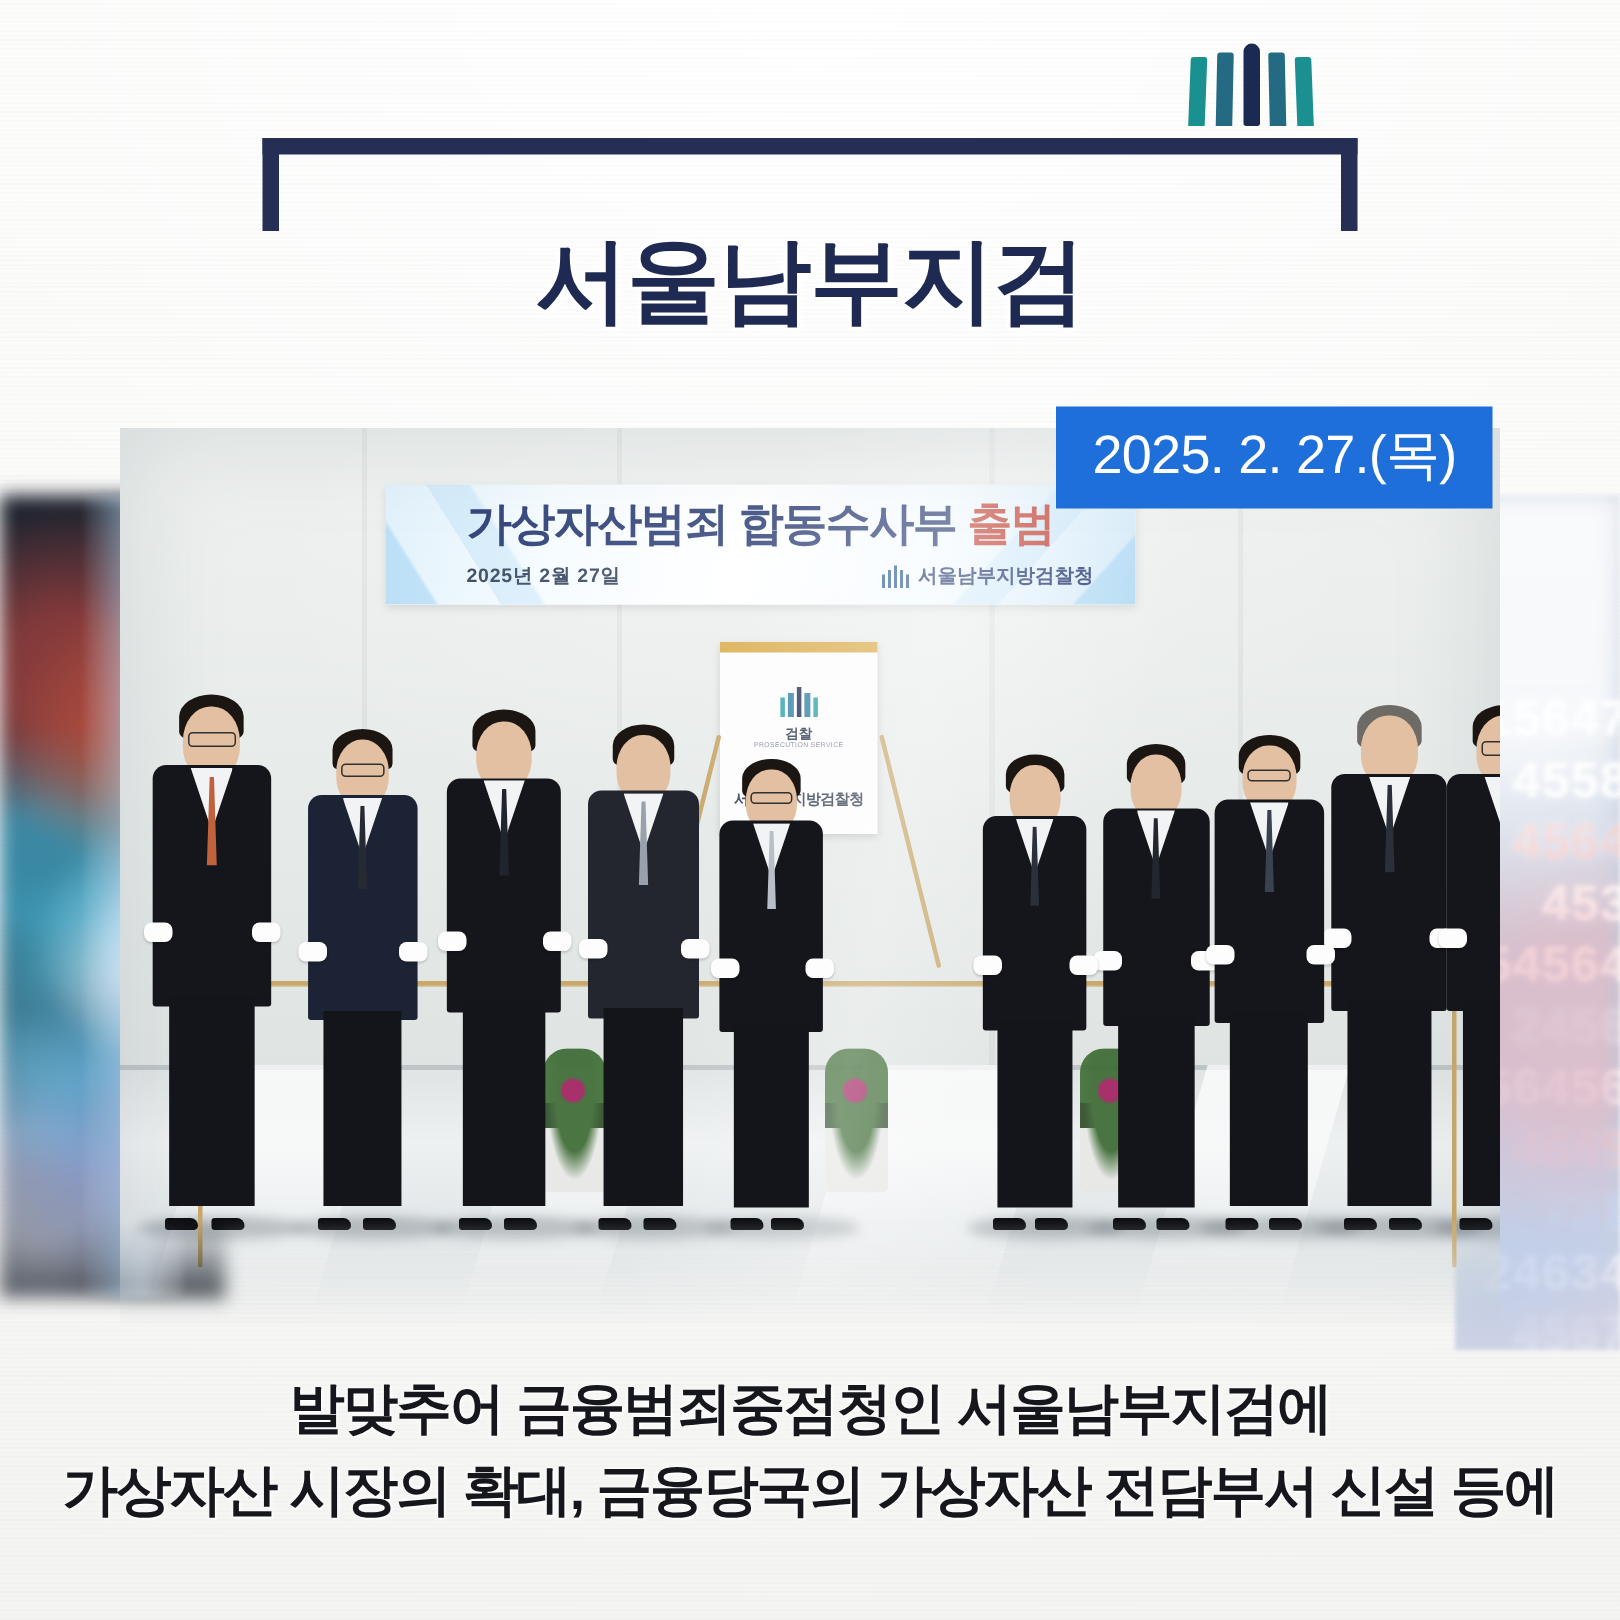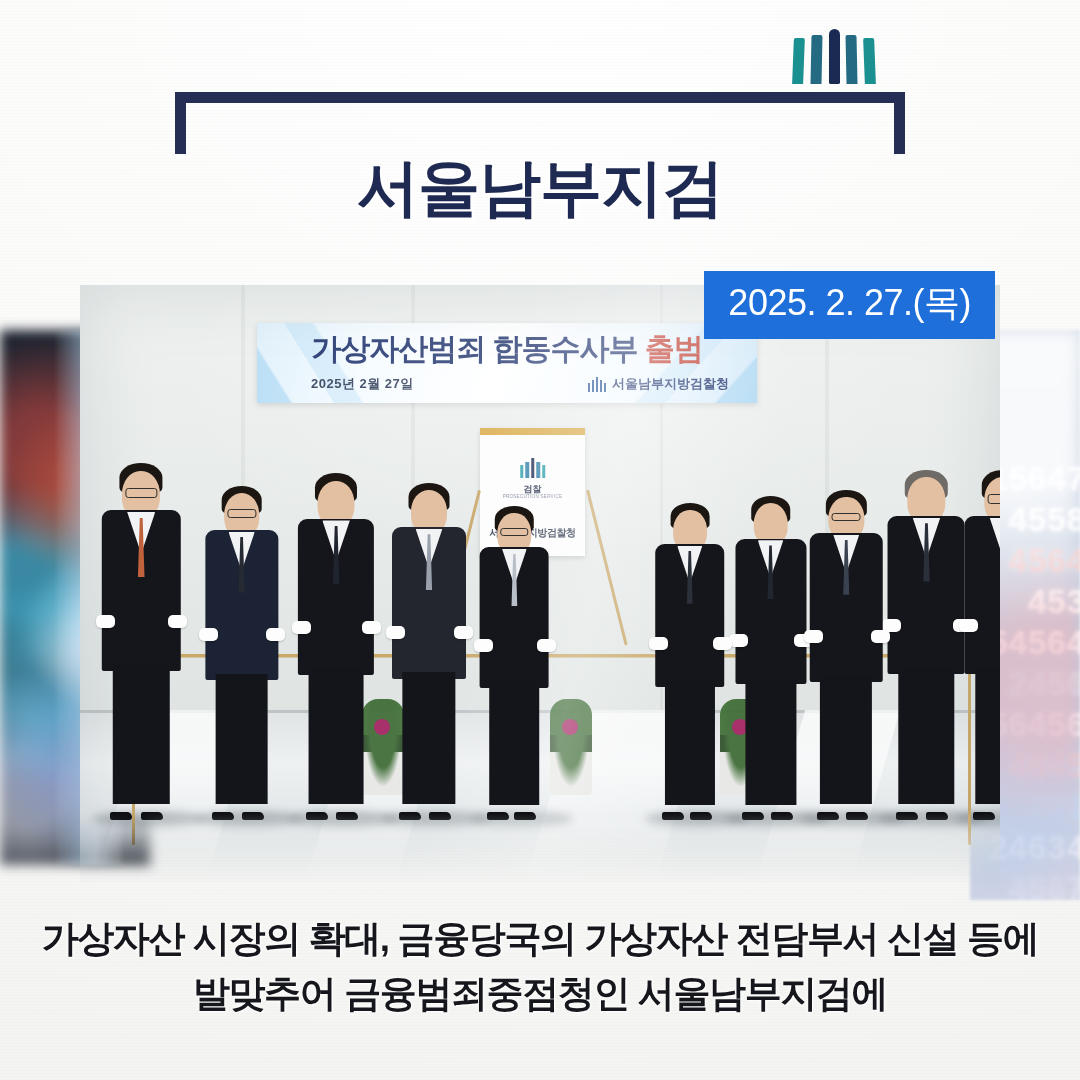--- a/index.html
+++ b/index.html
@@ -505,17 +505,17 @@
           <div class="cord" style="left: 52px; width: 2.5px; height: 180px; bottom: 40px;"></div>
           <div class="cord" style="left: 888px; width: 2.5px; height: 180px; bottom: 40px;"></div>
         </div>
 
       <div id="photo-light"></div>
       <div id="photo-vig"></div>
     </div>
   </div>
 
   <div id="caption">
+    <span class="caption-line">발맞추어 금융범죄중점청인 서울남부지검에</span>
     <span class="caption-line">가상자산 시장의 확대, 금융당국의 가상자산 전담부서 신설 등에</span>
-    <span class="caption-line">발맞추어 금융범죄중점청인 서울남부지검에</span>
   </div>
 
 </div>
 
 </body></html>

